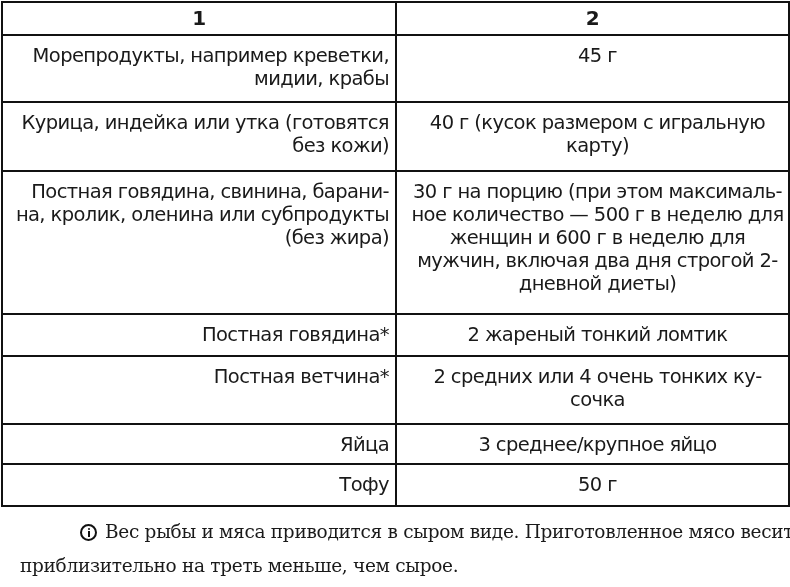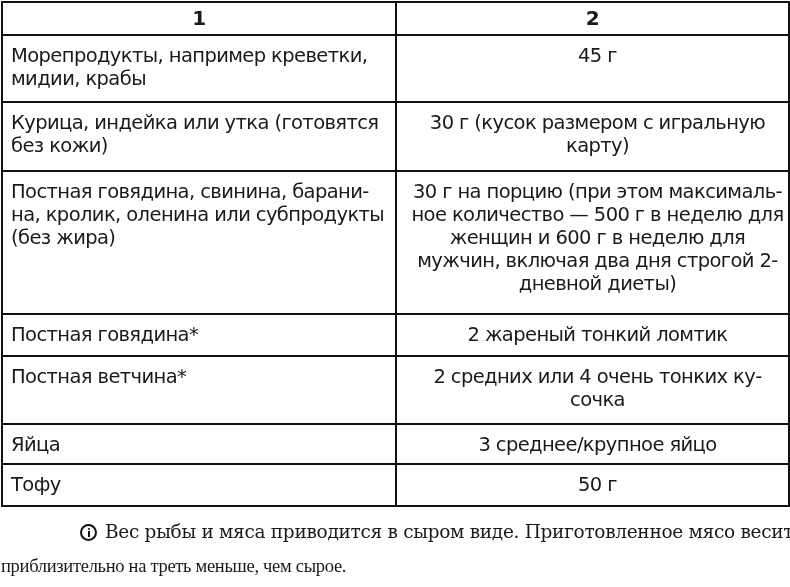--- a/index.html
+++ b/index.html
@@ -34,21 +34,21 @@
       padding: 0;
     }
     .portion-table th {
       font-weight: bold;
       text-align: center;
       height: 31px;
       line-height: 31px;
       font-size: 20px;
     }
     .portion-table td.food {
-      text-align: left;
+      text-align: right;
       padding: 8px 6px 0 8px;
     }
     .portion-table td.amount {
       text-align: center;
       padding: 8px 0 0 10px;
     }
     tr.r1 td { height: 57px; }
     tr.r2 td { height: 59px; margin-top: 48px; }
     tr.r3 td { height: 133px; }
     tr.r4 td { height: 32px; }
@@ -67,23 +67,22 @@
       letter-spacing: -0.3px;
       color: #1a1a1a;
     }
     .note-line1 {
       padding-left: 80px;
       white-space: nowrap;
       display: flex;
       align-items: center;
     }
     .note-line2 {
-      padding-left: 1px;
+      padding-left: 20px;
       white-space: nowrap;
-      font-family: Liberation Serif, serif;
     }
     .info-icon {
       display: inline-block;
       width: 17px;
       height: 17px;
       border: 2px solid #111;
       border-radius: 50%;
       position: relative;
       margin-right: 8px;
       box-sizing: border-box;
@@ -123,21 +122,21 @@
       <th>2</th>
     </tr>
   </thead>
   <tbody>
     <tr class="r1">
       <td class="food">Морепродукты, например креветки, мидии, крабы</td>
       <td class="amount">45 г</td>
     </tr>
     <tr class="r2">
       <td class="food">Курица, индейка или утка (готовятся без кожи)</td>
-      <td class="amount">30 г (кусок размером с игральную карту)</td>
+      <td class="amount">40 г (кусок размером с игральную карту)</td>
     </tr>
     <tr class="r3">
       <td class="food">Постная говядина, свинина, барани-на, кролик, оленина или субпродукты (без жира)</td>
       <td class="amount">30 г на порцию (при этом максималь-ное количество — 500 г в неделю для женщин и 600 г в неделю для мужчин, включая два дня строгой 2-дневной диеты)</td>
     </tr>
     <tr class="r4">
       <td class="food">Постная говядина*</td>
       <td class="amount">2 жареный тонкий ломтик</td>
     </tr>
     <tr class="r5">

